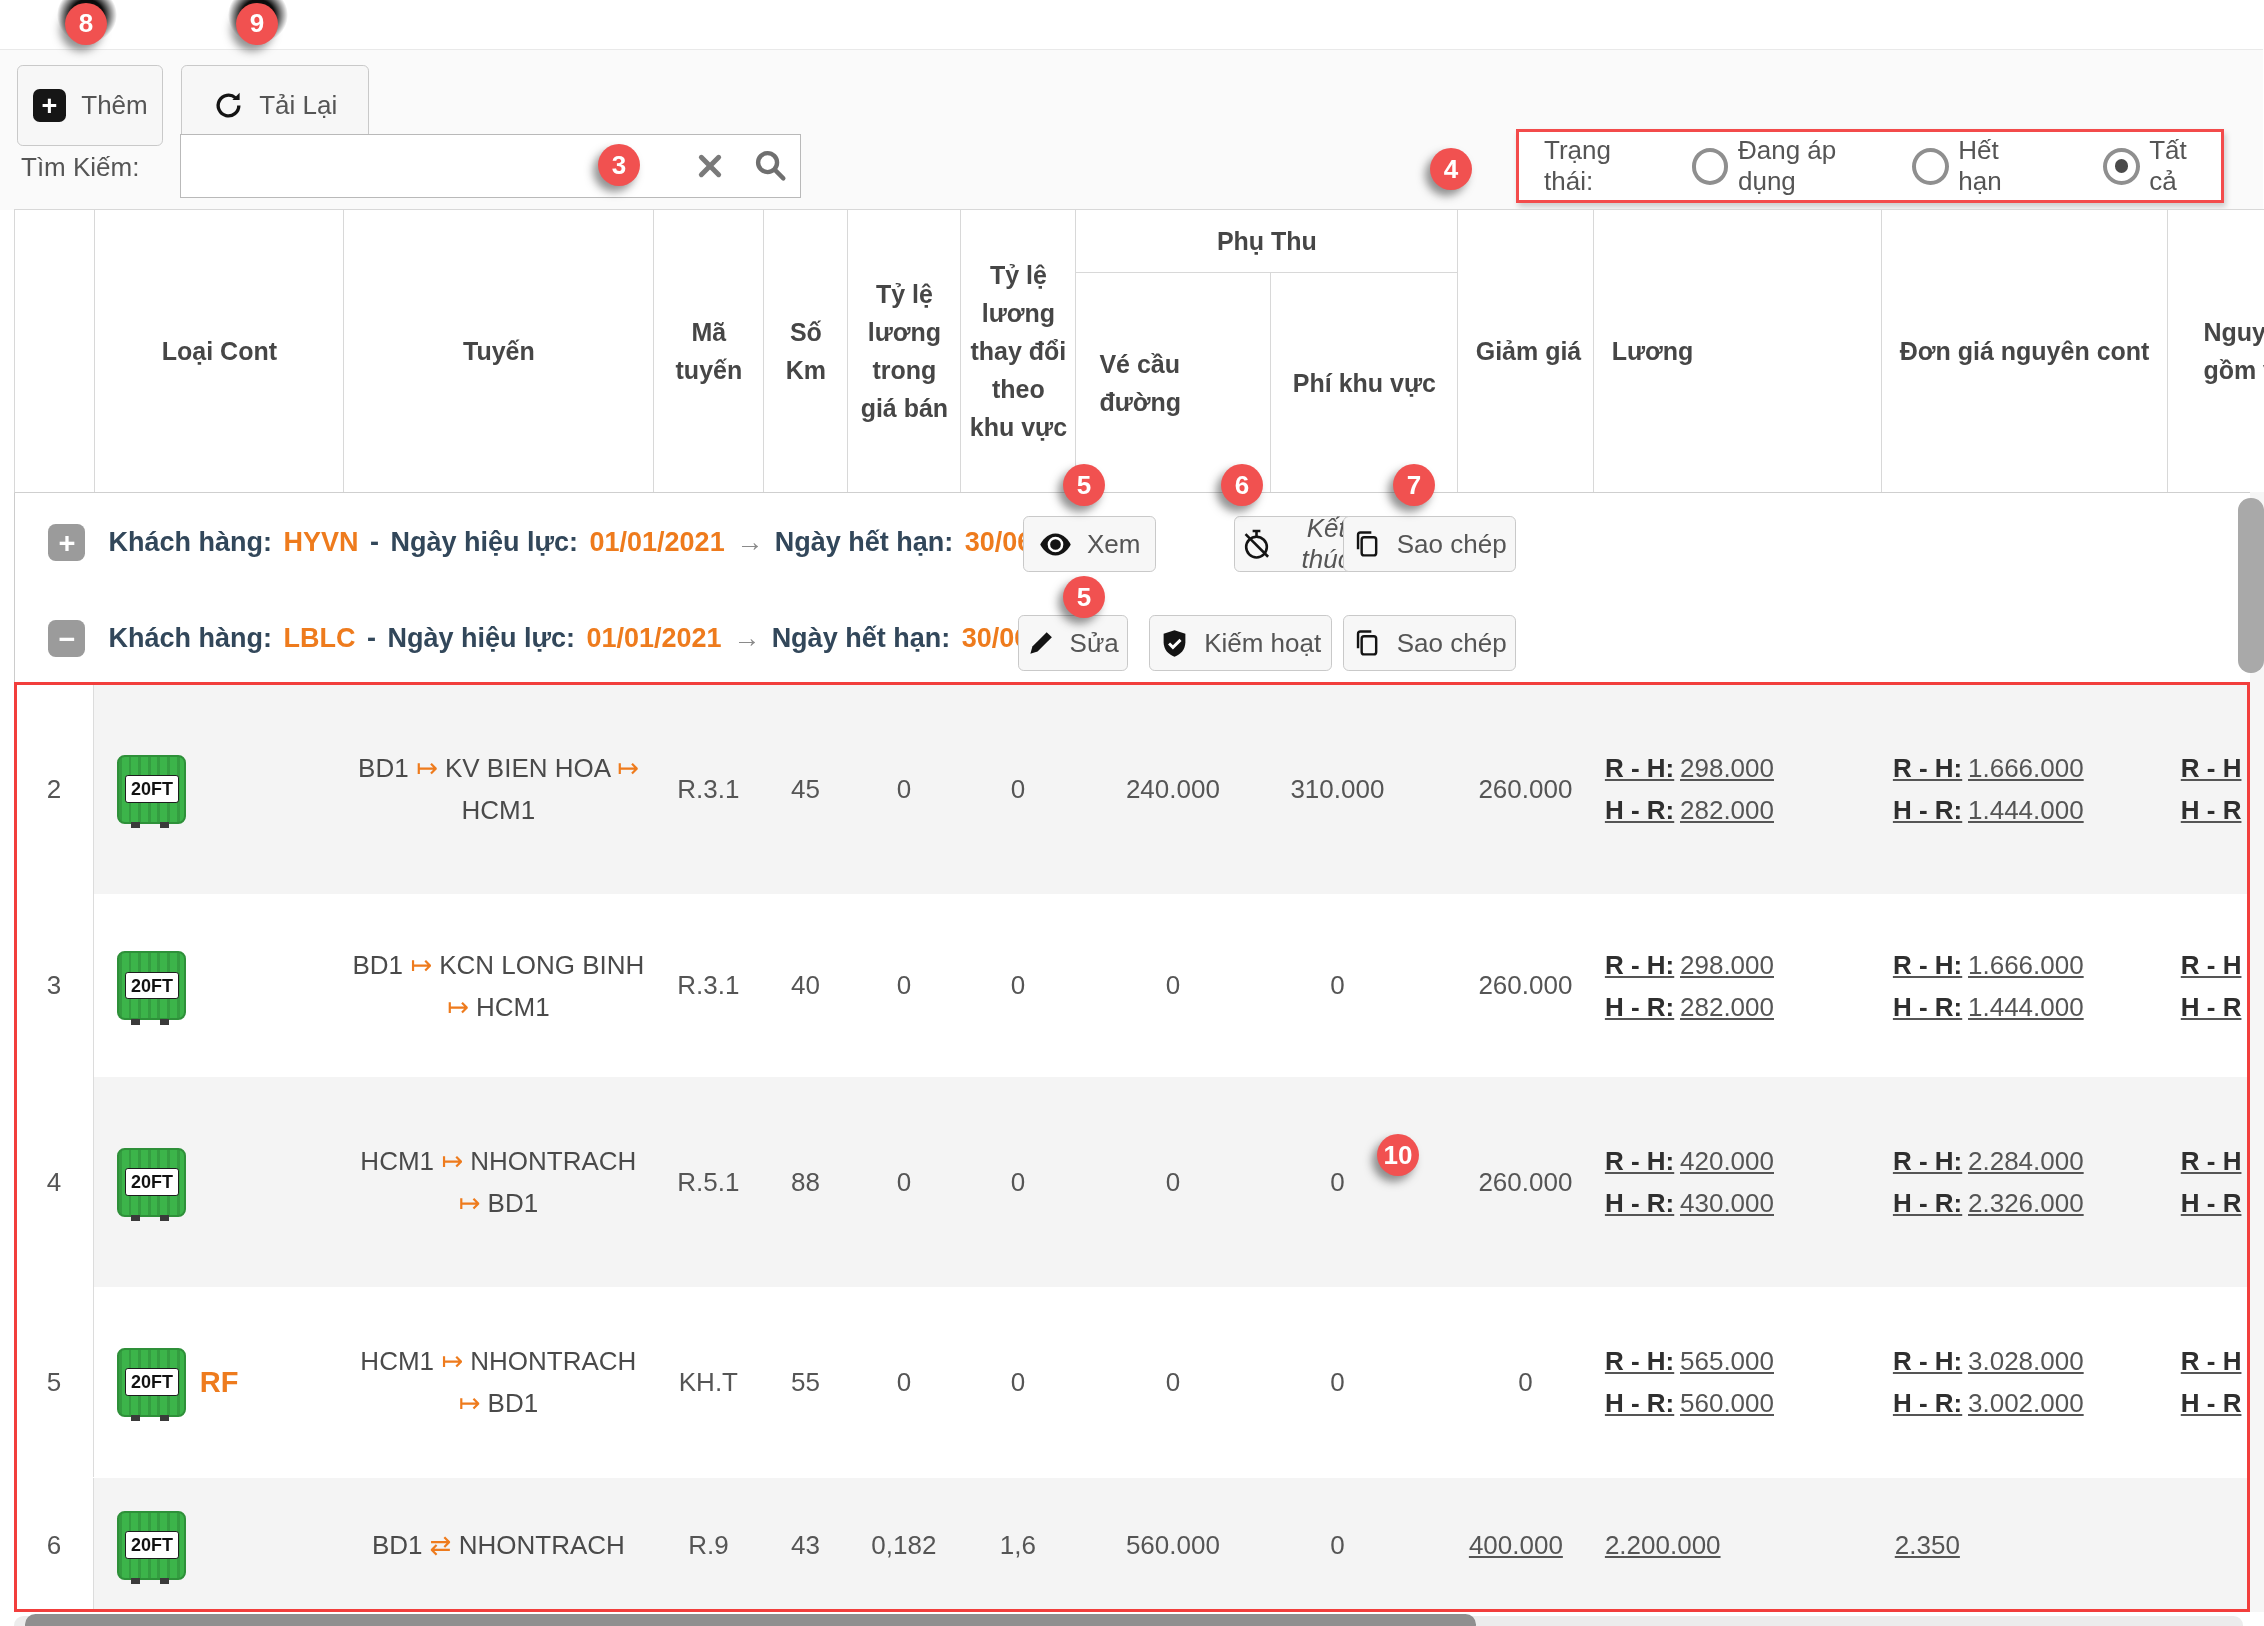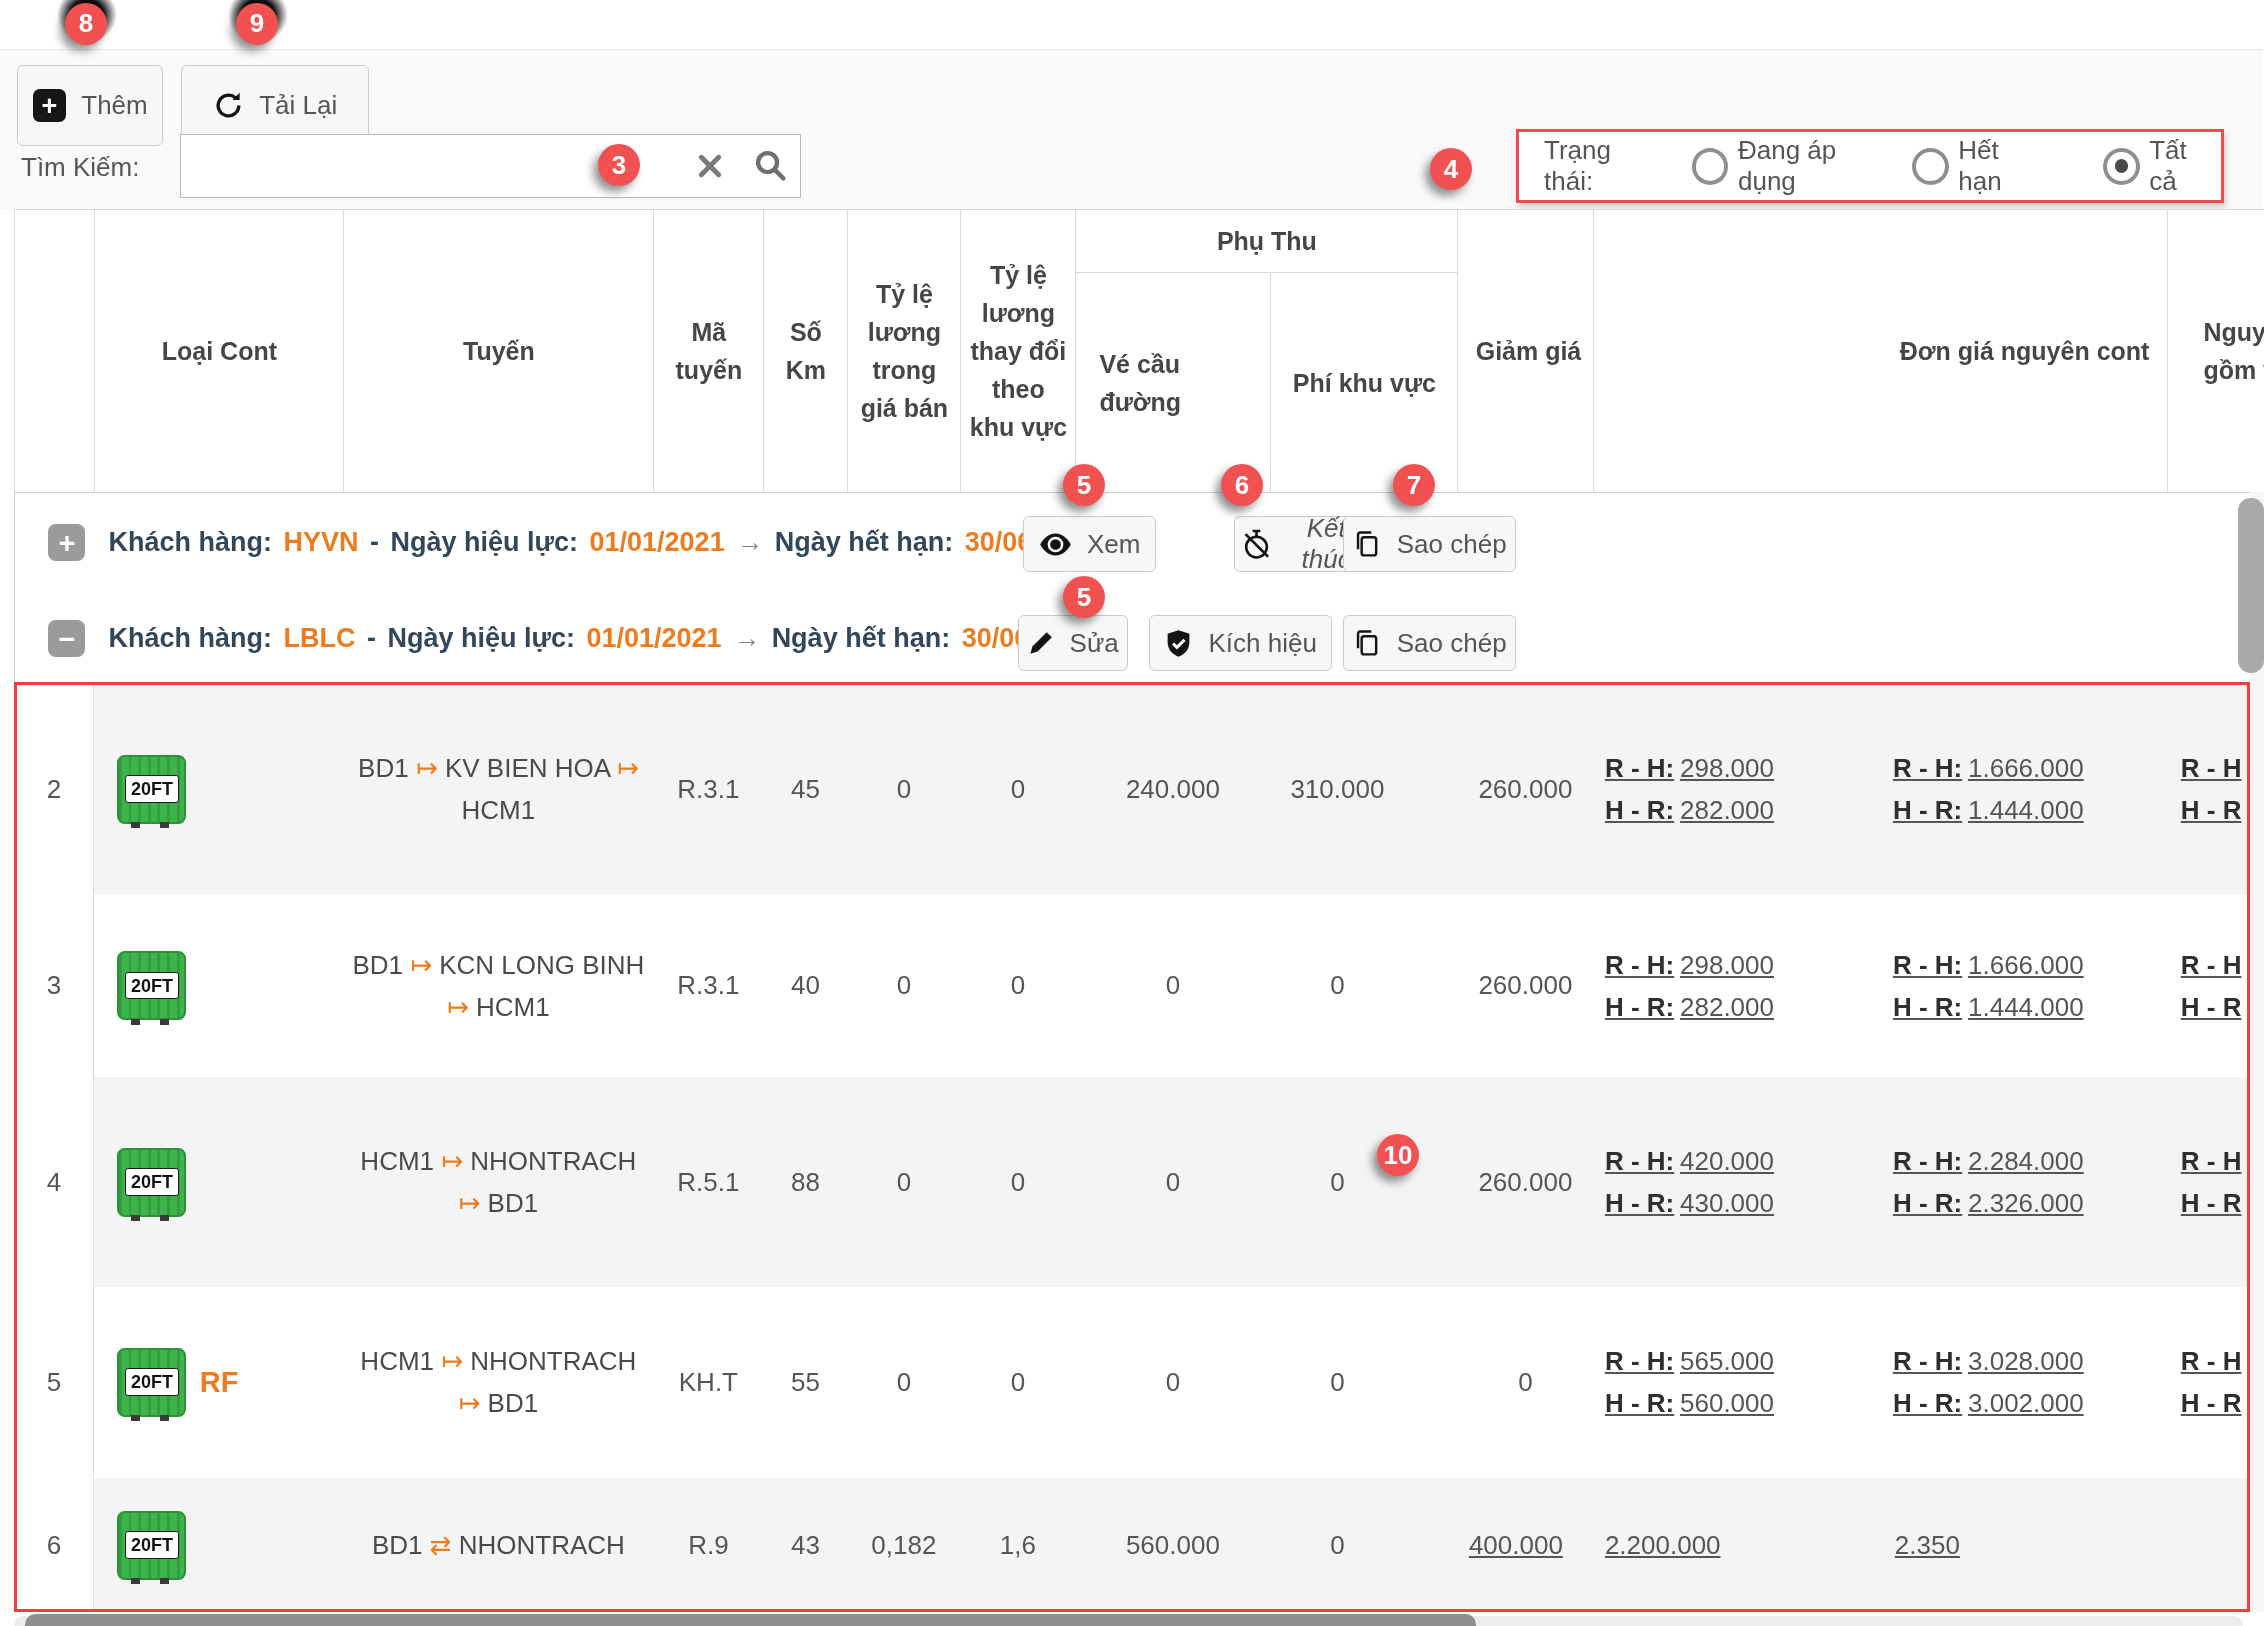--- a/index.html
+++ b/index.html
@@ -140,20 +140,21 @@
     <div class="th span2" style="grid-column:2;">Loại Cont</div>
     <div class="th span2" style="grid-column:3;">Tuyến</div>
     <div class="th span2" style="grid-column:4;">Mã tuyến</div>
     <div class="th span2" style="grid-column:6;">Tỷ lệ lương trong giá bán</div>
     <div class="th span2" style="grid-column:5;">Số Km</div>
     <div class="th span2" style="grid-column:7;">Tỷ lệ lương thay đổi theo khu vực</div>
     <div class="th phu">Phụ Thu</div>
     <div class="th left" style="grid-column:8;grid-row:2;padding:0 23px;">Vé cầu đường</div>
     <div class="th" style="grid-column:9;grid-row:2;">Phí khu vực</div>
     <div class="th left span2" style="grid-column:10;">Giảm giá</div>
+    <div class="th left span2" style="grid-column:11;">Lương</div>
     <div class="th left span2" style="grid-column:12;">Đơn giá nguyên cont</div>
     <div class="th left span2" style="grid-column:13;padding-left:35px;">
       <div style="text-align:left;">
           <div>Nguyê</div>
           <div>gồm v</div>
         </div>
     </div>
   </div>
 
   <div class="abs grow" style="top:492px;height:101px;">
@@ -223,21 +224,21 @@
     </span>
     <span>Sửa</span>
   </button>
   <button class="btn gbtn" style="left:1149px;top:615px;width:183px;">
     <span style="display:flex;">
       <svg width="29" height="29" viewBox="0 0 24 24">
           <path d="M12 1l9 3v7c0 6-4 10.2-9 12C7 21.2 3 17 3 11V4l9-3z" fill="#141414"></path>
           <path d="M7.5 12l3.2 3.2L17 9" stroke="#fff" stroke-width="2.4" fill="none"></path>
         </svg>
     </span>
-    <span>Kích hiệu</span>
+    <span>Kiếm hoạt</span>
   </button>
   <button class="btn gbtn" style="left:1343px;top:615px;width:173px;">
     <span style="display:flex;">
       <svg width="29" height="29" viewBox="0 0 24 24">
           <g fill="none" stroke="#141414" stroke-width="2">
             <rect x="8" y="6" width="12" height="15" rx="2"></rect>
             <path d="M5 16V4a2 2 0 0 1 2-2h9"></path>
           </g>
         </svg>
     </span>

